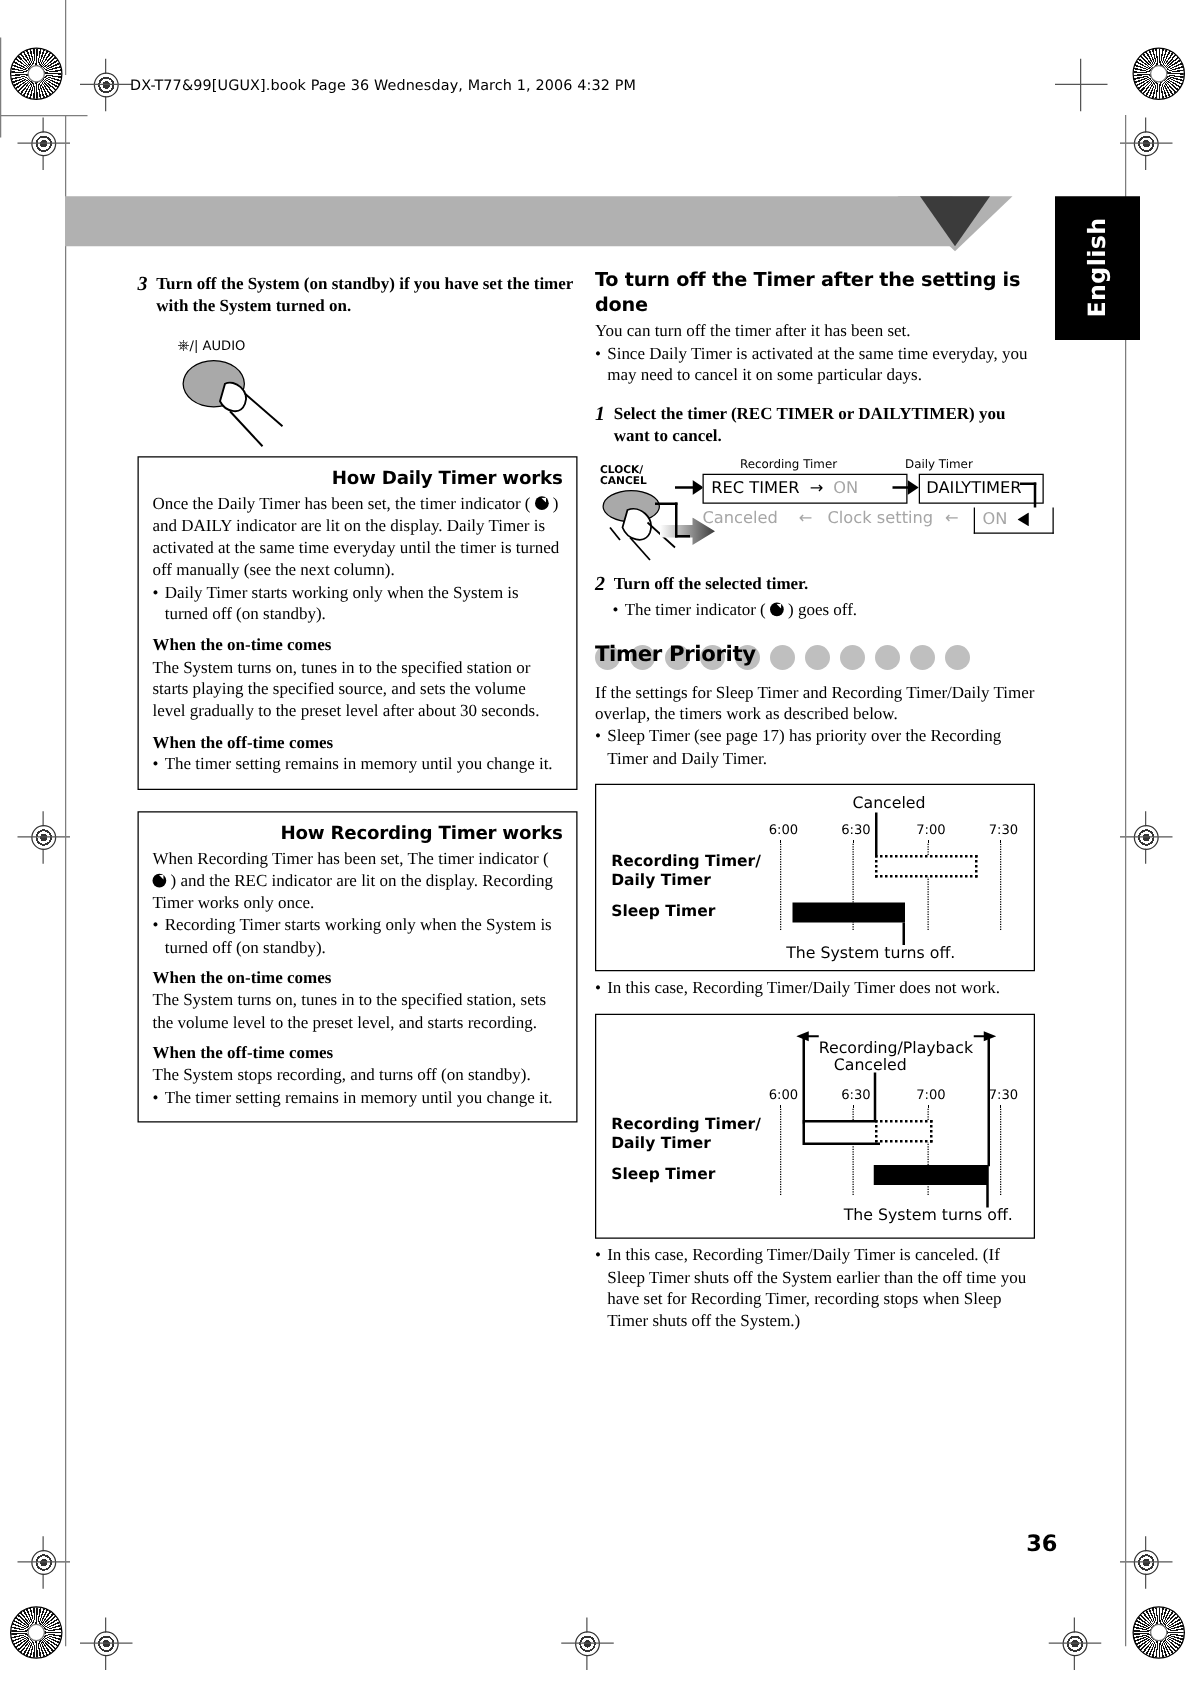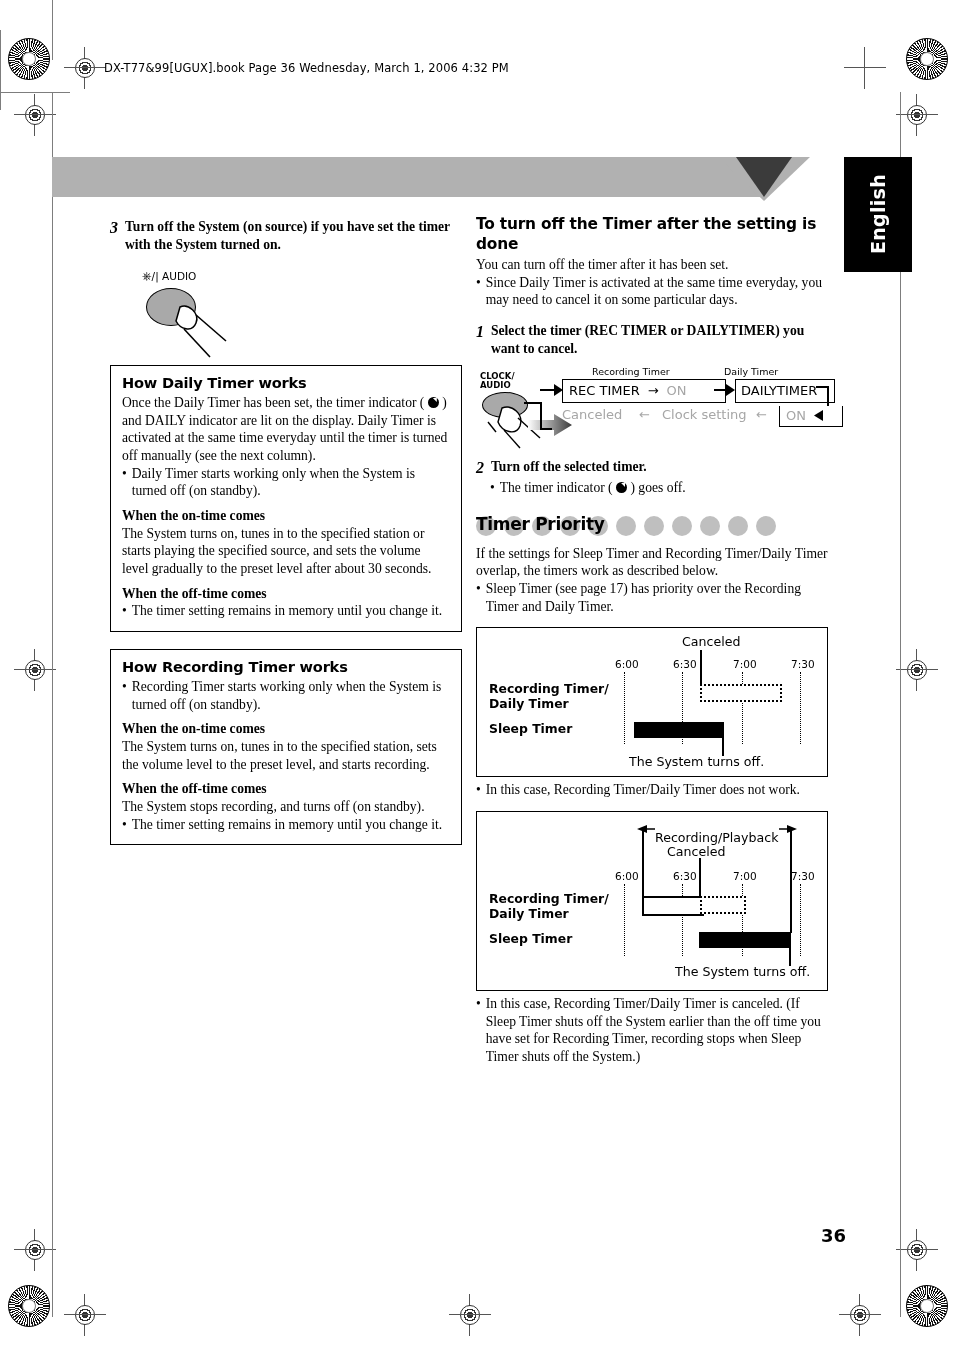--- a/index.html
+++ b/index.html
@@ -51,21 +51,21 @@
   .h2{font-family:"DejaVu Sans",sans-serif;font-weight:bold;font-size:15.4px;
       letter-spacing:-.2px;margin-bottom:2px;}
   .h3{font-weight:bold;font-size:13.6px;margin-top:7px;}
   p{margin:0;}
   .bul{display:flex;gap:5px;}
   .bul .d{flex:0 0 auto;}
 
   
   .box{border:1.6px solid #000;padding:8px 11px 11px 11px;}
   .boxtitle{font-family:"DejaVu Sans",sans-serif;font-weight:bold;font-size:14.6px;
-     letter-spacing:-.2px;margin-bottom:1px;}
+     letter-spacing:-.2px;margin-bottom:1px;text-align:right;}
 
   
   .clockglyph{display:inline-block;width:11px;height:11px;border-radius:50%;
      background:#000;position:relative;vertical-align:-1px;}
   .clockglyph:after{content:"";position:absolute;left:5px;top:1px;width:4px;height:4px;
      background:#fff;clip-path:polygon(0 0,100% 0,100% 100%);}
 
   
   .btnart{position:relative;text-align:center;}
   .knob{position:absolute;background:#a9a9a9;border:1.5px solid #000;border-radius:50%;}
@@ -156,21 +156,21 @@
 <div class="tri-light"></div>
 <div class="tri-dark"></div>
 <div class="engtab">
   <span>English</span>
 </div>
 
 <div class="col colL">
 
   <div class="stepline">
     <div class="stepnum">3</div>
-    <div class="stepbody">Turn off the System (on source) if you have set the timer with the System turned on.</div>
+    <div class="stepbody">Turn off the System (on standby) if you have set the timer with the System turned on.</div>
   </div>
 
   <div class="btnart" style="height:92px;margin-top:16px;">
     <div class="knoblbl" style="left:32px;top:0;">
       <span style="font-size:12px;">⎈</span><span>/| AUDIO</span>
     </div>
     <div class="knob" style="left:36px;top:19px;width:48px;height:36px;"></div>
     <svg width="160" height="92" style="position:absolute;left:30px;top:0;">
       <path d="M40 38 C48 34, 60 44, 56 54 C52 64, 40 60, 36 52 Z" fill="#fff" stroke="#000" stroke-width="1.5"></path>
       <line x1="56" y1="46" x2="86" y2="72" stroke="#000" stroke-width="1.6"></line>
@@ -190,20 +190,22 @@
     <p>The System turns on, tunes in to the specified station or starts playing the specified source, and sets the volume level gradually to the preset level after about 30 seconds.</p>
     <div class="h3">When the off-time comes</div>
     <div class="bul">
         <span class="d">•</span>
         <span>The timer setting remains in memory until you change it.</span>
       </div>
   </div>
 
   <div class="box" style="margin-top:17px;">
     <div class="boxtitle">How Recording Timer works</div>
+    <p><span>When Recording Timer has been set, The timer indicator</span>
+      ( <span class="clockglyph"></span> <span>) and the REC indicator are lit on the display. Recording Timer works only once.</span></p>
     <div class="bul">
         <span class="d">•</span>
         <span>Recording Timer starts working only when the System is turned off (on standby).</span>
       </div>
     <div class="h3">When the on-time comes</div>
     <p>The System turns on, tunes in to the specified station, sets the volume level to the preset level, and starts recording.</p>
     <div class="h3">When the off-time comes</div>
     <p>The System stops recording, and turns off (on standby).</p>
     <div class="bul">
         <span class="d">•</span>
@@ -223,21 +225,21 @@
 
   <div class="stepline" style="margin-top:13px;">
     <div class="stepnum">1</div>
     <div class="stepbody">Select the timer (REC TIMER or DAILYTIMER) you want to cancel.</div>
   </div>
 
   <div class="flow" style="margin-top:9px;">
 
     <div class="knoblbl" style="left:4px;top:6px;font-size:8.5px;font-weight:bold;line-height:1.05;">
       <span>CLOCK/</span><br>
-      <span>AUDIO</span>
+      <span>CANCEL</span>
     </div>
     <div class="knob" style="left:6px;top:26px;width:44px;height:24px;border-radius:50%/50%;"></div>
     <svg width="92" height="62" style="position:absolute;left:2px;top:26px;">
       <path d="M24 16 C34 12, 46 22, 42 34 C38 44, 24 40, 20 30 Z" fill="#fff" stroke="#000" stroke-width="1.4"></path>
       <line x1="40" y1="26" x2="62" y2="46" stroke="#000" stroke-width="1.4"></line>
       <line x1="26" y1="38" x2="42" y2="56" stroke="#000" stroke-width="1.4"></line>
       <line x1="10" y1="30" x2="18" y2="40" stroke="#000" stroke-width="1.4"></line>
     </svg>
     <svg width="48" height="26" style="position:absolute;left:52px;top:48px;">
       <defs>

